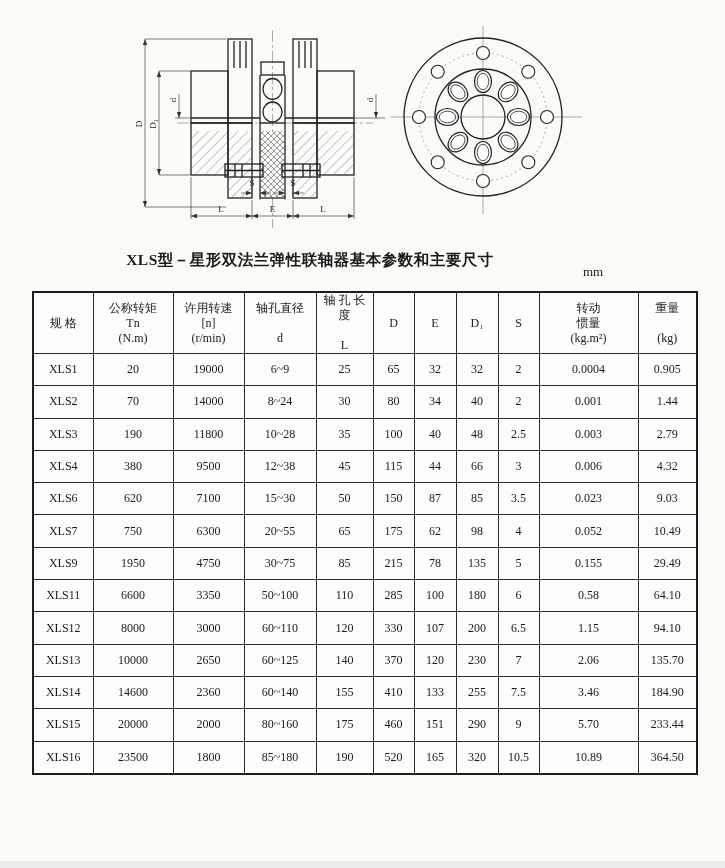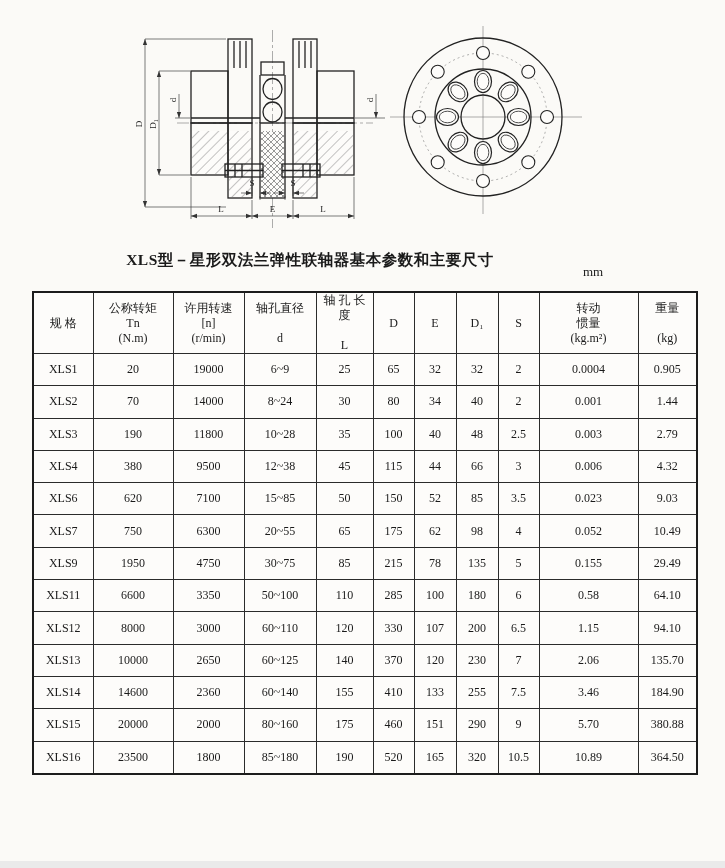--- a/index.html
+++ b/index.html
@@ -312,24 +312,24 @@
           <td>44</td>
           <td>66</td>
           <td>3</td>
           <td>0.006</td>
           <td>4.32</td>
         </tr>
         <tr>
           <td>XLS6</td>
           <td>620</td>
           <td>7100</td>
-          <td>15~85</td>
+          <td>15~30</td>
           <td>50</td>
           <td>150</td>
-          <td>52</td>
+          <td>87</td>
           <td>85</td>
           <td>3.5</td>
           <td>0.023</td>
           <td>9.03</td>
         </tr>
         <tr>
           <td>XLS7</td>
           <td>750</td>
           <td>6300</td>
           <td>20~55</td>
@@ -410,21 +410,21 @@
           <td>XLS15</td>
           <td>20000</td>
           <td>2000</td>
           <td>80~160</td>
           <td>175</td>
           <td>460</td>
           <td>151</td>
           <td>290</td>
           <td>9</td>
           <td>5.70</td>
-          <td>380.88</td>
+          <td>233.44</td>
         </tr>
         <tr>
           <td>XLS16</td>
           <td>23500</td>
           <td>1800</td>
           <td>85~180</td>
           <td>190</td>
           <td>520</td>
           <td>165</td>
           <td>320</td>

